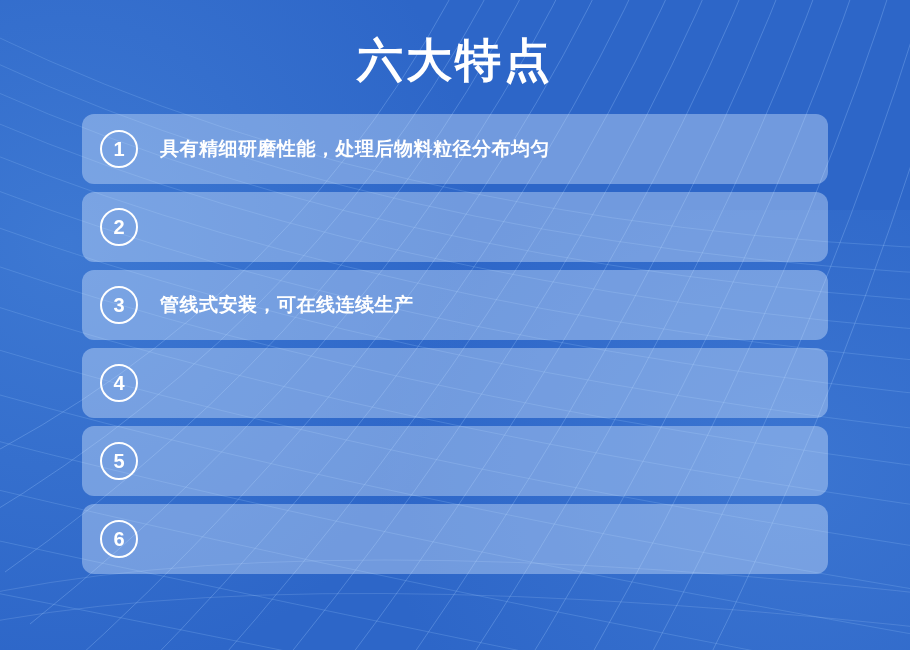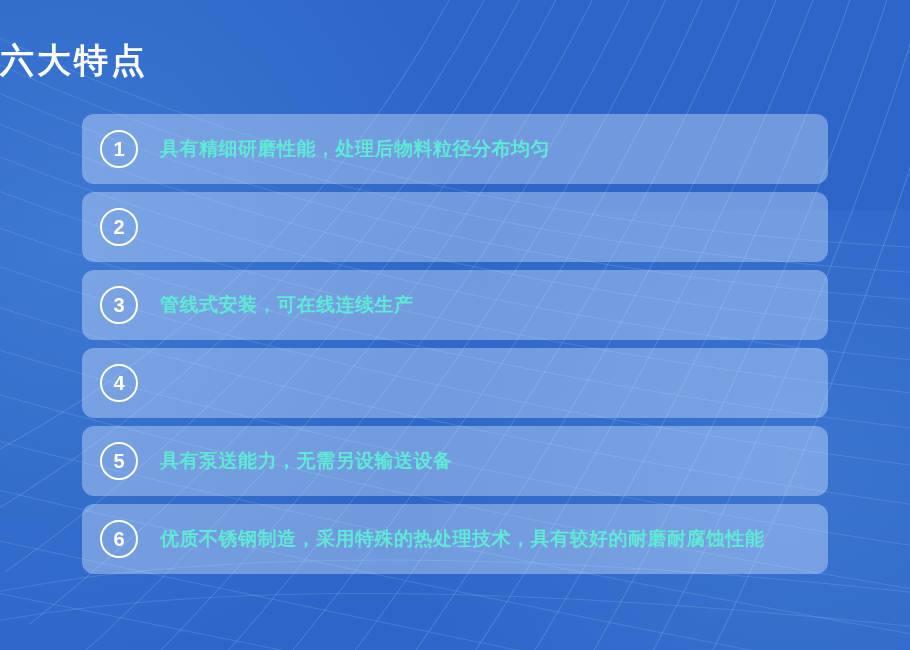--- a/index.html
+++ b/index.html
@@ -49,23 +49,23 @@
     position: relative;
     z-index: 4;
     width: 910px;
     height: 650px;
   }
   .title {
     position: absolute;
     left: 0;
     top: 38px;
     width: 910px;
-    text-align: left;
+    text-align: center;
     color: #ffffff;
-    font-size: 34px;
+    font-size: 46px;
     font-weight: bold;
     letter-spacing: 3px;
     line-height: 44px;
   }
   .feature-list {
     position: absolute;
     left: 82px;
     top: 114px;
     width: 746px;
   }
@@ -90,21 +90,21 @@
     align-items: center;
     justify-content: center;
     color: #ffffff;
     font-size: 20px;
     font-weight: bold;
     line-height: 1;
     box-sizing: border-box;
   }
   .feature-text {
     margin-left: 22px;
-    color: #5eead4;
+    color: #ffffff;
     font-size: 19px;
     font-weight: bold;
     letter-spacing: 0.5px;
     white-space: nowrap;
   }
 </style>
 </head>
 <body>
 
 <div class="poster">
@@ -172,23 +172,21 @@
         <div class="badge">3</div>
         <div class="feature-text">管线式安装，可在线连续生产</div>
       </div>
 
       <div class="feature-row">
         <div class="badge">4</div>
       </div>
 
       <div class="feature-row">
         <div class="badge">5</div>
-        <div class="feature-text">具有泵送能力，无需另设输送设备</div>
       </div>
 
       <div class="feature-row">
         <div class="badge">6</div>
-        <div class="feature-text">优质不锈钢制造，采用特殊的热处理技术，具有较好的耐磨耐腐蚀性能</div>
       </div>
 
     </div>
   </div>
 </div>
 
 </body></html>

